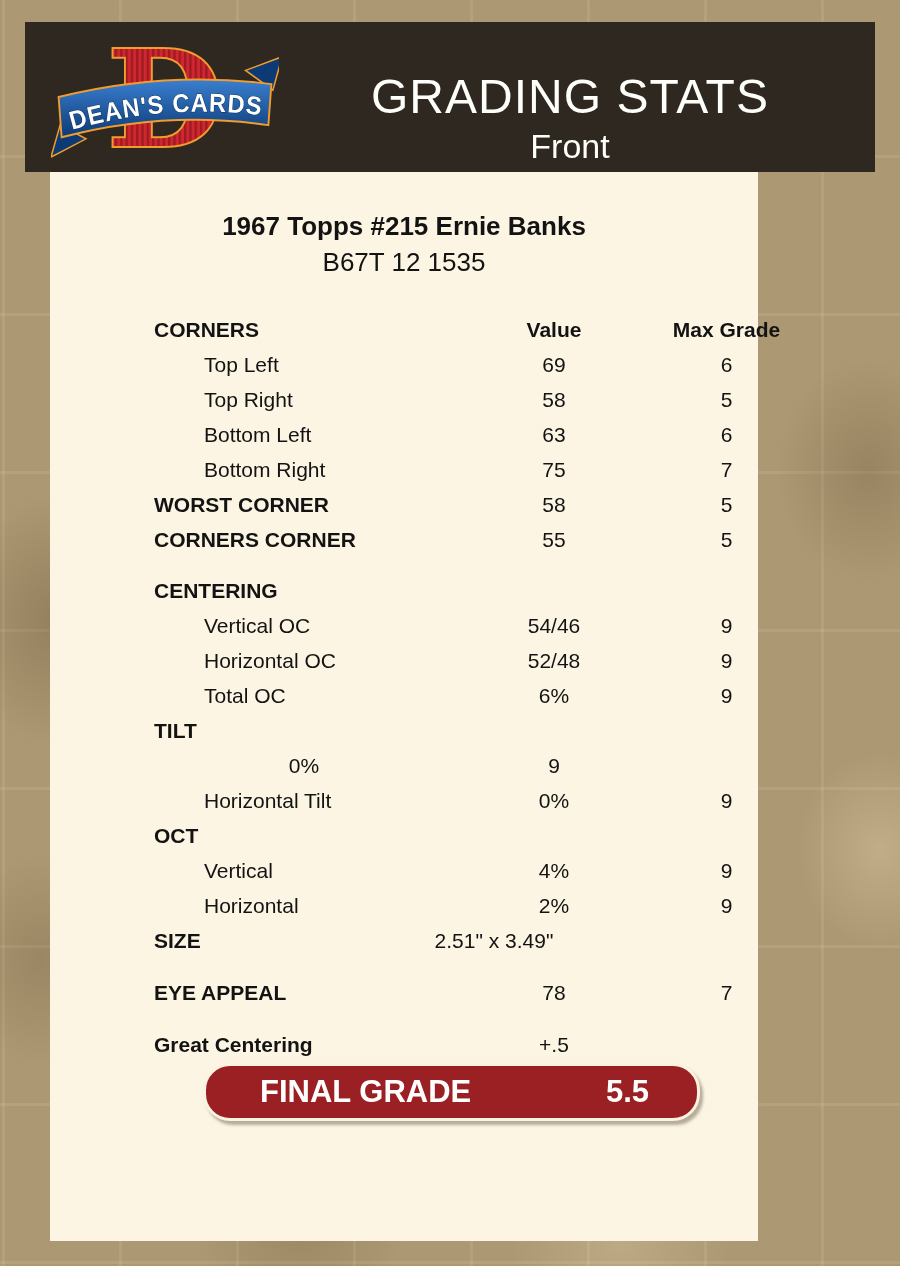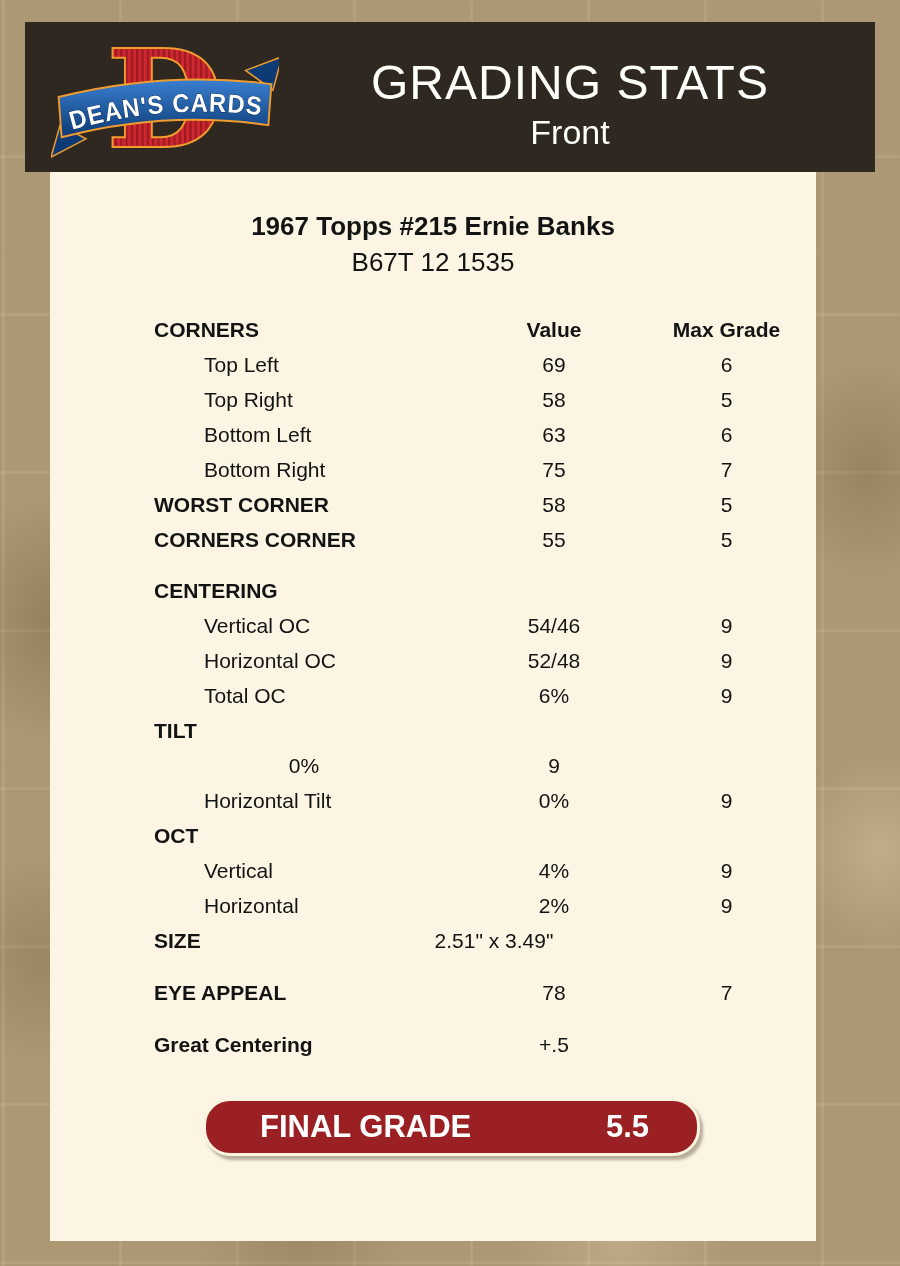--- a/index.html
+++ b/index.html
@@ -21,44 +21,44 @@
       repeating-linear-gradient(90deg, rgba(104,84,54,.16) 0 2px, rgba(0,0,0,0) 2px 117px),
       repeating-linear-gradient(0deg, rgba(104,84,54,.16) 0 2px, rgba(0,0,0,0) 2px 158px);
   }
   
   .header{
     position:absolute;left:25px;top:22px;width:850px;height:150px;
     background:#2e2820;
   }
   .logo{position:absolute;left:26px;top:2px;width:228px;height:146px;}
   .header-titles{position:absolute;left:230px;top:0;width:630px;height:150px;text-align:center;color:#fefefa;}
-  .header-title{margin:0;padding-top:34px;font-size:48px;font-weight:400;letter-spacing:1px;line-height:54px;}
+  .header-title{margin:0;padding-top:48px;font-size:48px;font-weight:400;letter-spacing:1px;line-height:54px;}
   .header-subtitle{margin:0;font-size:34px;font-weight:400;line-height:44px;}
   
   .panel{
-    position:absolute;left:50px;top:172px;width:766px;height:1069px;
+    position:absolute;left:50px;top:172px;width:708px;height:1069px;
     background:#fcf5e3;color:#131313;
   }
   .card-head{position:absolute;top:36px;left:0;width:100%;text-align:center;line-height:36px;font-size:26px;}
   .card-title{font-weight:bold;}
   .card-code{font-weight:400;}
   
   .grades{position:absolute;left:104px;top:140px;width:660px;font-size:21px;}
   .trow{display:grid;grid-template-columns:300px 200px 145px;height:35px;align-items:center;}
   .gap{margin-top:16px;}
   .gap2{margin-top:17px;}
   .lbl{white-space:nowrap;}
   .sec .lbl, .boldrow .lbl{font-weight:bold;}
   .sub .lbl{padding-left:50px;}
   .val,.maxg{text-align:center;white-space:nowrap;}
   .colhead{font-weight:bold;}
   .size-val{transform:translateX(-60px);}
   
   .final-grade{
-    position:absolute;left:153px;top:926px;width:497px;height:58px;
+    position:absolute;left:153px;top:891px;width:497px;height:58px;
     background:#9b2023;
     border:3px solid #faf3df;border-radius:27px;
     box-shadow:3px 4px 3px rgba(125,112,92,.55);
     display:flex;align-items:center;justify-content:space-between;
     padding:0 48px 0 54px;box-sizing:border-box;
     color:#fff;font-weight:bold;font-size:31px;cursor:default;
   }
 </style>
 </head>
 <body>

